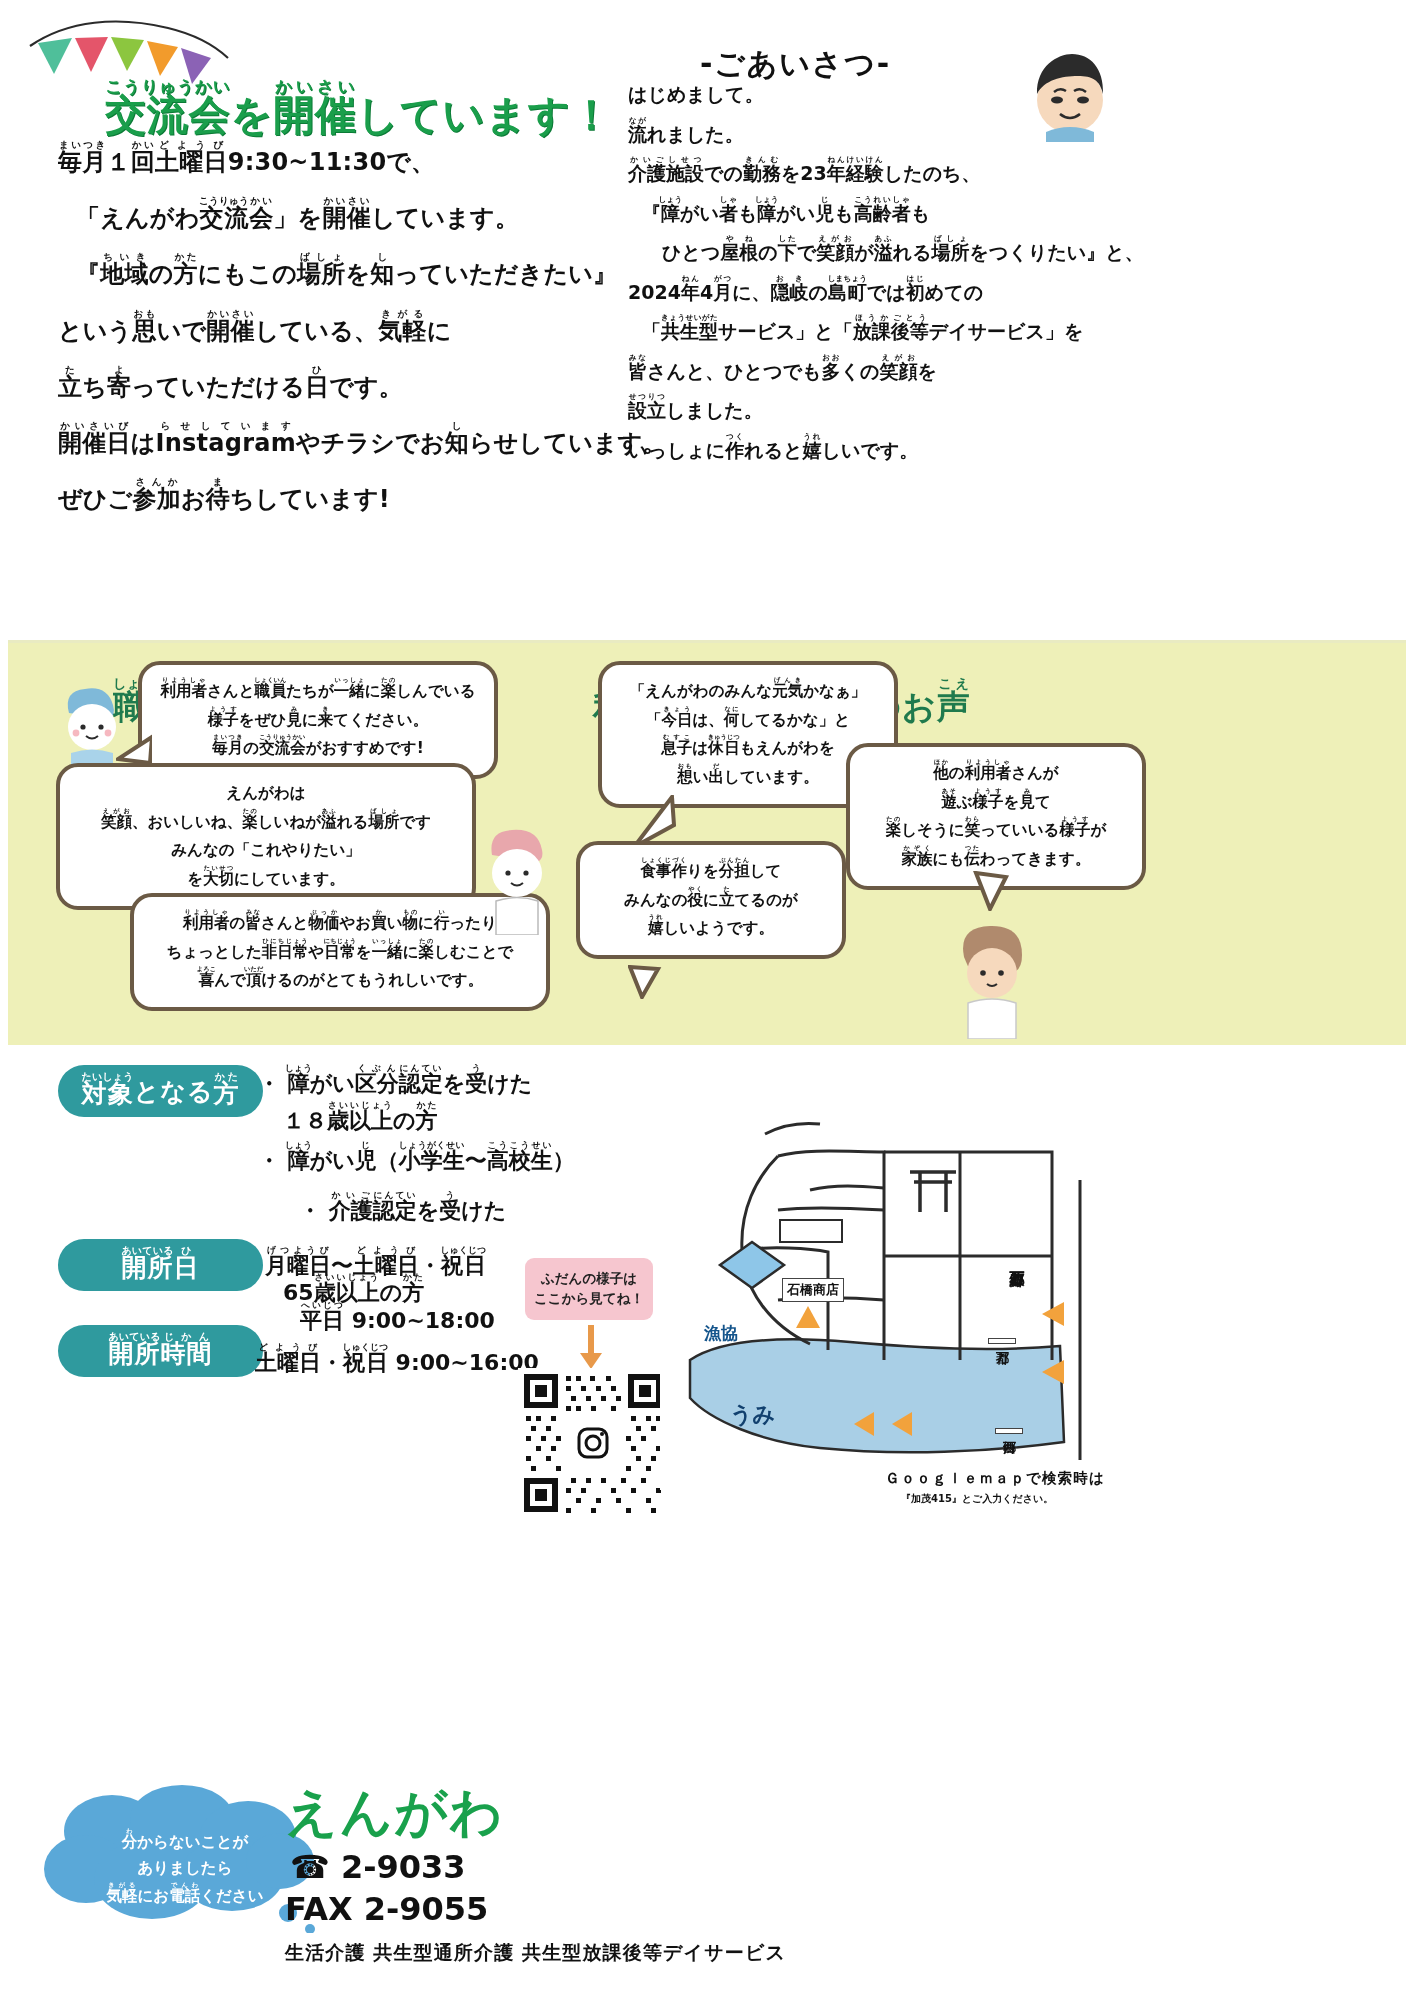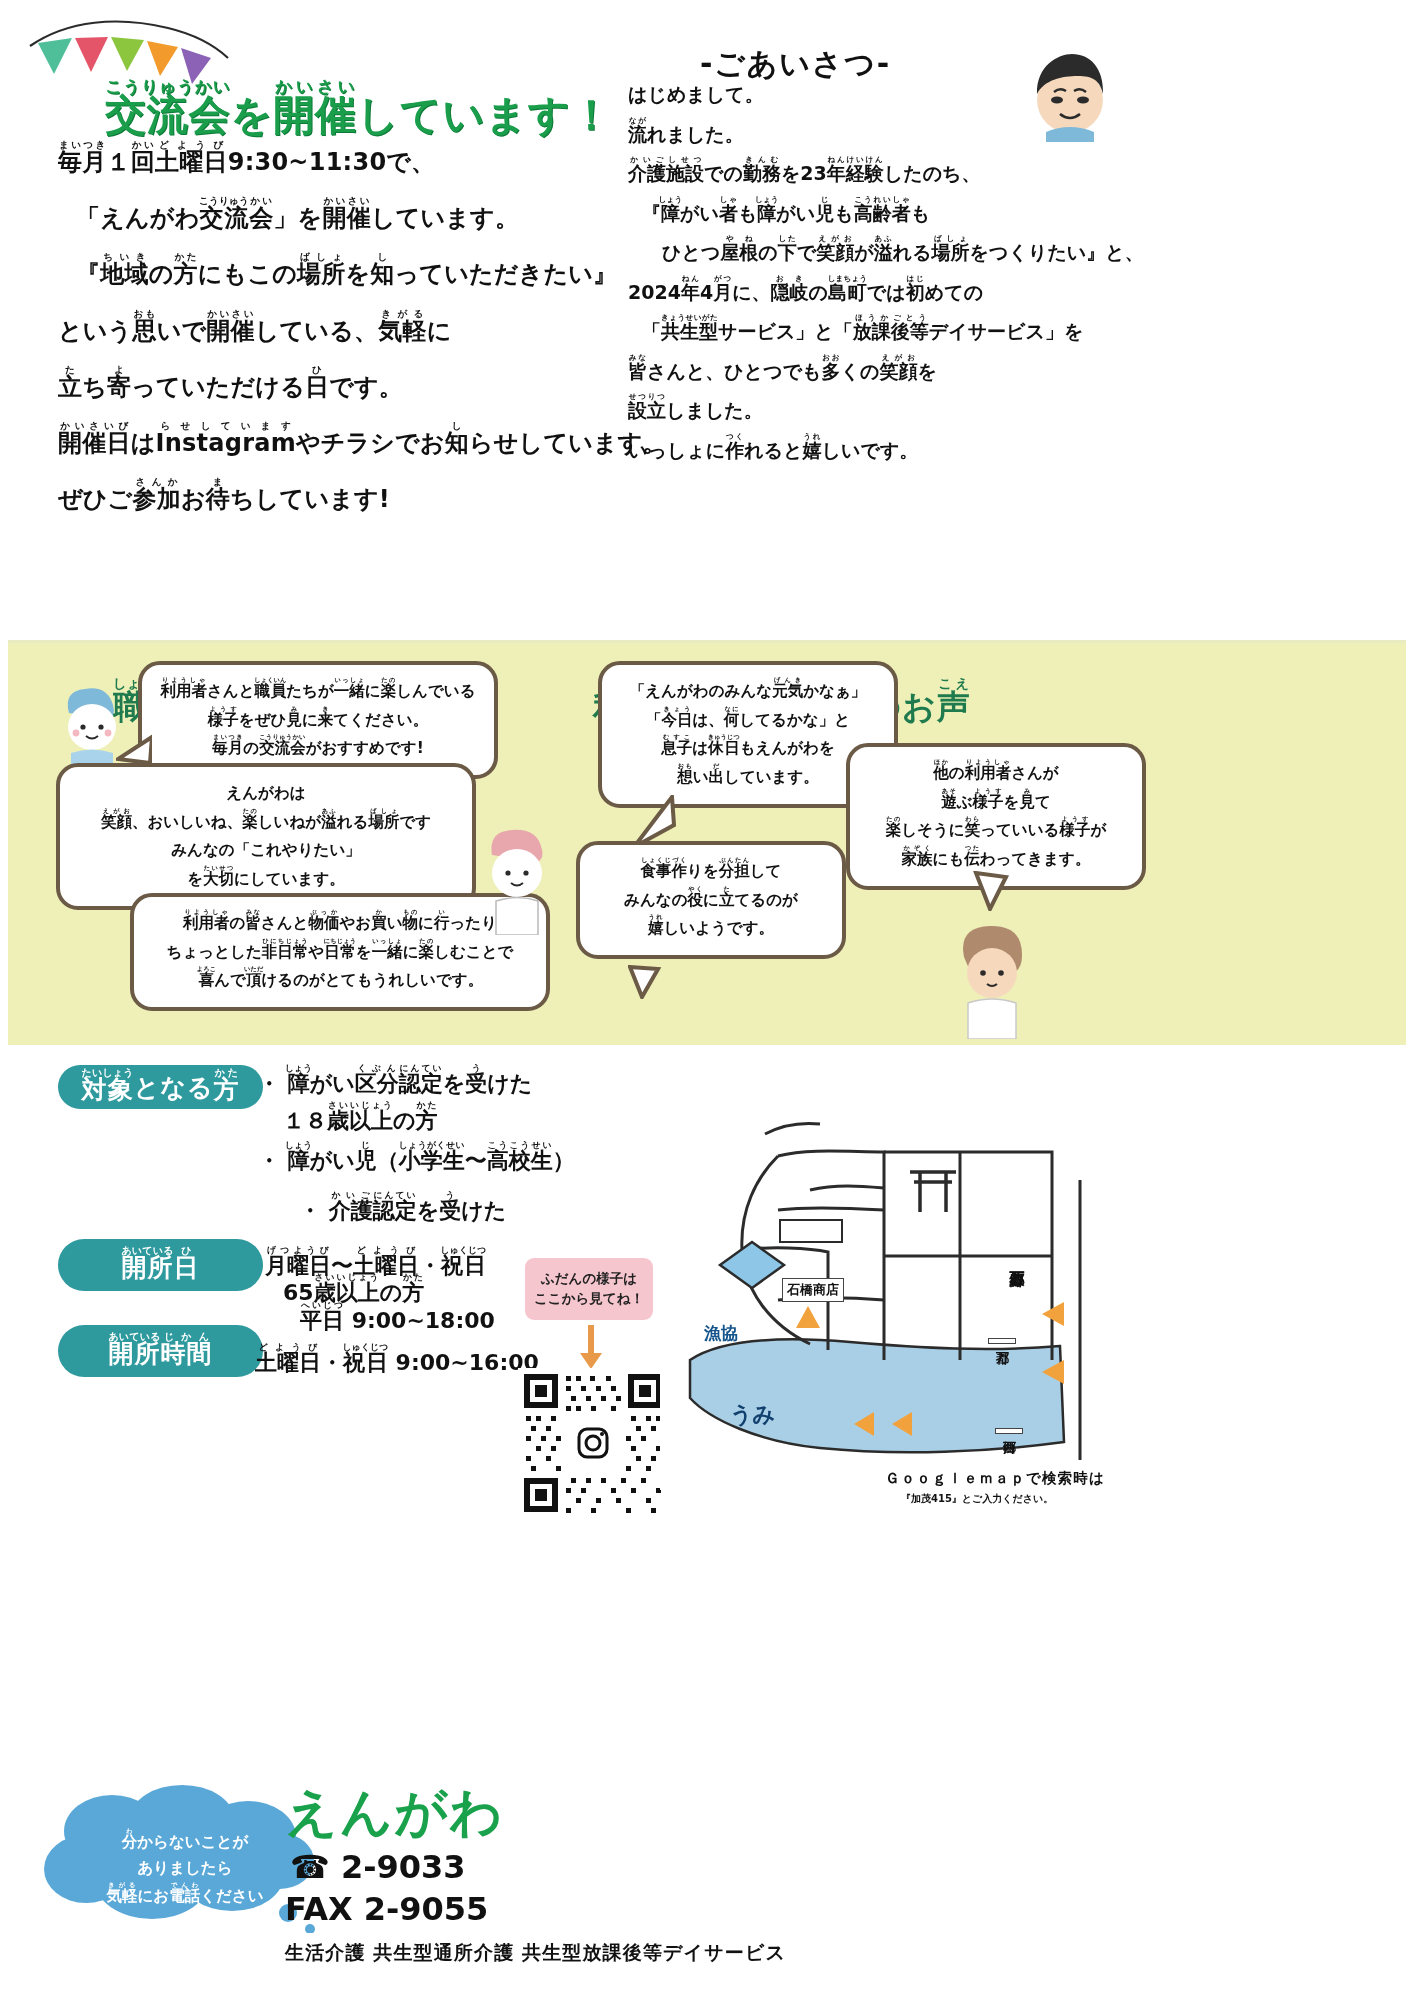--- a/index.html
+++ b/index.html
@@ -280,21 +280,21 @@
       <ellipse cx="46" cy="52" rx="25" ry="25" fill="#f6d9bd"></ellipse>
       <circle cx="37" cy="52" r="2.8" fill="#2b2b2b"></circle>
       <circle cx="55" cy="52" r="2.8" fill="#2b2b2b"></circle>
       <path d="M41,63 q5,4 10,0" stroke="#2b2b2b" stroke-width="2" fill="none"></path>
       <path d="M22,82 q24,-8 48,0 l0,36 l-48,0 z" fill="#fff" stroke="#c9c9c9" stroke-width="1.5"></path>
     </svg>
   </div>
 
   <div class="sec-info">
 
-    <div class="pill" style="left:58px;top:20px;width:205px;height:44px;">
+    <div class="pill" style="left:58px;top:20px;width:205px;height:52px;">
       <ruby>対象<rt>たいしょう</rt></ruby>となる<ruby>方<rt>かた</rt></ruby>
     </div>
     <div class="info-txt" style="left:258px;top:18px;">・ <ruby>障<rt>しょう</rt></ruby>がい<ruby>区分<rt>くぶん</rt></ruby><ruby>認定<rt>にんてい</rt></ruby>を<ruby>受<rt>う</rt></ruby>けた</div>
     <div class="info-txt" style="left:283px;top:55px;">１８<ruby>歳<rt>さい</rt></ruby><ruby>以上<rt>いじょう</rt></ruby>の<ruby>方<rt>かた</rt></ruby></div>
     <div class="info-txt" style="left:258px;top:95px;">・ <ruby>障<rt>しょう</rt></ruby>がい<ruby>児<rt>じ</rt></ruby>（<ruby>小学生<rt>しょうがくせい</rt></ruby>〜<ruby>高校生<rt>こうこうせい</rt></ruby>）</div>
     <div class="info-txt" style="left:258px;top:145px;margin-left:41px;">・ <ruby>介護<rt>かいご</rt></ruby><ruby>認定<rt>にんてい</rt></ruby>を<ruby>受<rt>う</rt></ruby>けた</div>
     <div class="info-txt" style="left:283px;top:183px;margin-top:44px;">65<ruby>歳<rt>さい</rt></ruby><ruby>以上<rt>いじょう</rt></ruby>の<ruby>方<rt>かた</rt></ruby></div>
 
     <div class="pill" style="left:58px;top:1512px;width:205px;height:52px; top:194px;">
       <ruby>開所<rt>あいている</rt></ruby>

